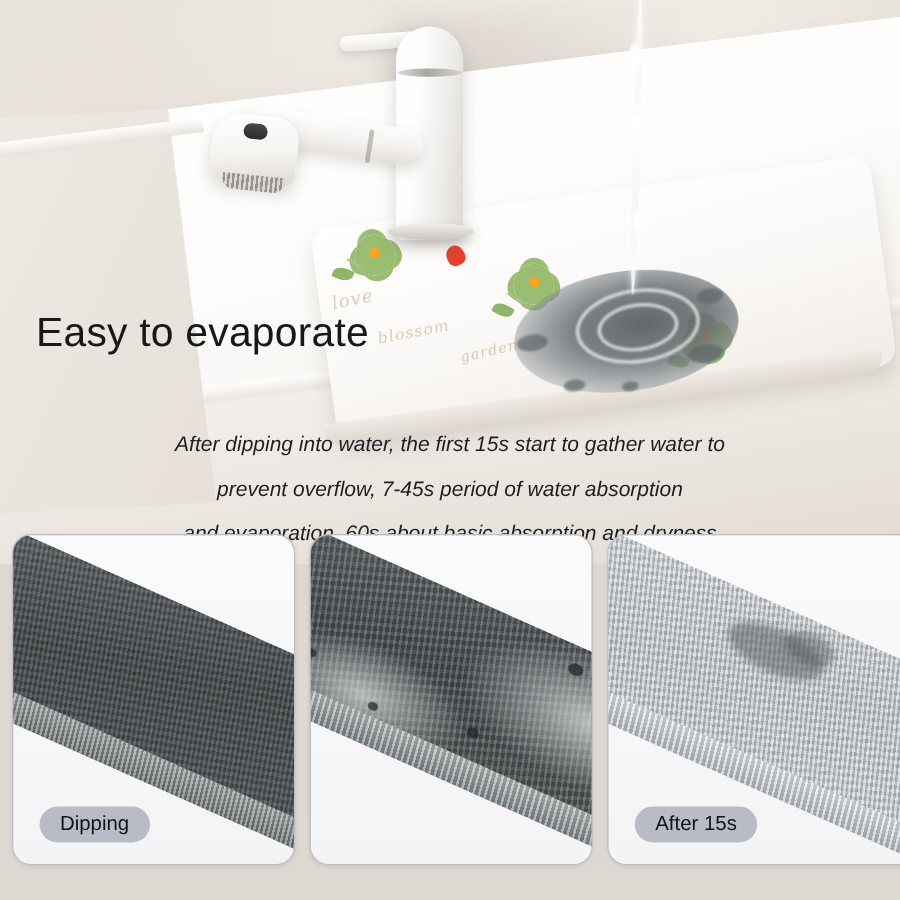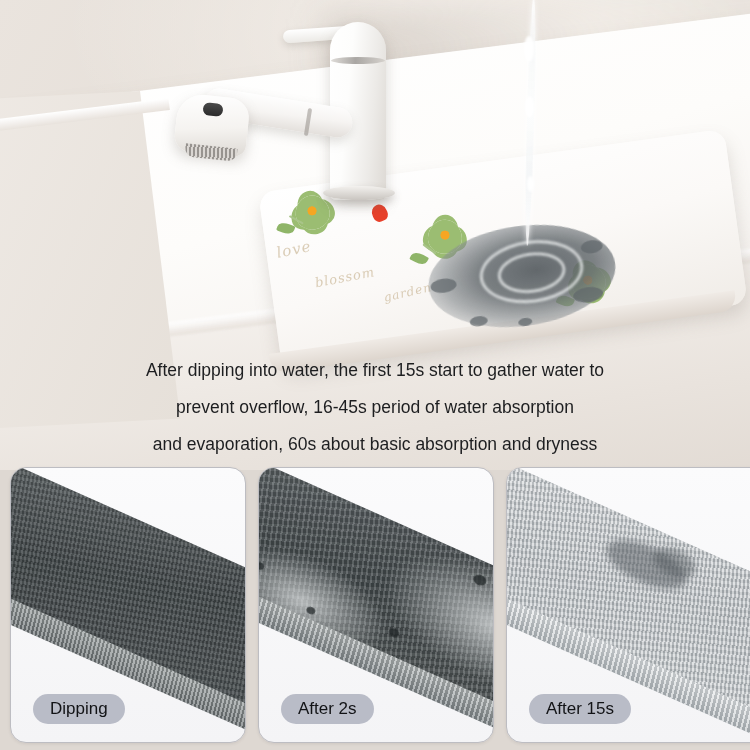--- a/index.html
+++ b/index.html
@@ -304,26 +304,26 @@
   .body-copy {
     position: absolute;
     left: 0; top: 352px;
     width: 750px;
     text-align: center;
     color: #1d1e20;
     font-size: 17.5px;
     line-height: 37px;
     white-space: nowrap;
   }
-  .body-copy p { white-space: nowrap; }
+  .body-copy p { white-space: nowrap; font-style: italic; }
 
   
   .panels {
     position: absolute;
-    left: 0; top: 467px;
+    left: 0; top: 445px;
     width: 750px; height: 283px;
   }
   .panel {
     position: absolute;
     top: 0;
     width: 236px; height: 276px;
     border-radius: 16px;
     border: 1px solid #bdbdc2;
     background: linear-gradient(180deg, #fbfbfc 0%, #f4f4f6 100%);
     overflow: hidden;
@@ -477,24 +477,25 @@
       <div class="fc-body"></div>
       <div class="fc-body-ring"></div>
       <div class="fc-arm"></div>
       <div class="fc-arm-seam"></div>
       <div class="fc-head"></div>
       <div class="fc-btn"></div>
       <div class="fc-nozzle"></div>
       <div class="fc-base"></div>
     </div>
 
+    <div class="headline" id="h2">Easy to evaporate</div>
 
     <div class="body-copy">
       <p>After dipping into water, the first 15s start to gather water to</p>
-      <p>prevent overflow, 16-45s period of water absorption</p>
+      <p>prevent overflow, 7-45s period of water absorption</p>
       <p>and evaporation, 60s about basic absorption and dryness</p>
     </div>
   </div>
 
   <div class="panels">
 
     <div class="panel" id="panel-1">
       <div class="strip">
         <div class="strip-face" id="p1-face">
           
@@ -509,21 +510,20 @@
       <div class="strip">
         <div class="strip-face" id="p2-face">
           <div class="fleck" style="left:268px; top:14px;  width:13px; height:10px;"></div>
 
           <div class="fleck" style="left:212px; top:98px;  width:11px; height:8px;"></div>
           <div class="fleck" style="left:128px; top:112px; width:9px;  height:7px;"></div>
           <div class="fleck" style="left:64px;  top:92px;  width:8px;  height:7px;"></div>
         </div>
         <div class="strip-edge" id="p2-edge"></div>
       </div>
-      <div class="caption">After 2s</div>
     </div>
 
     <div class="panel" id="panel-3">
       <div class="strip">
         <div class="strip-face" id="p3-face">
           <div class="damp-spot" style="left:150px; top:18px; width:86px; height:36px; background:rgba(92,99,104,.55);"></div>
           <div class="damp-spot" style="left:196px; top:10px; width:44px; height:26px; background:rgba(80,87,92,.45);"></div>
         </div>
         <div class="strip-edge" id="p3-edge"></div>
       </div>

